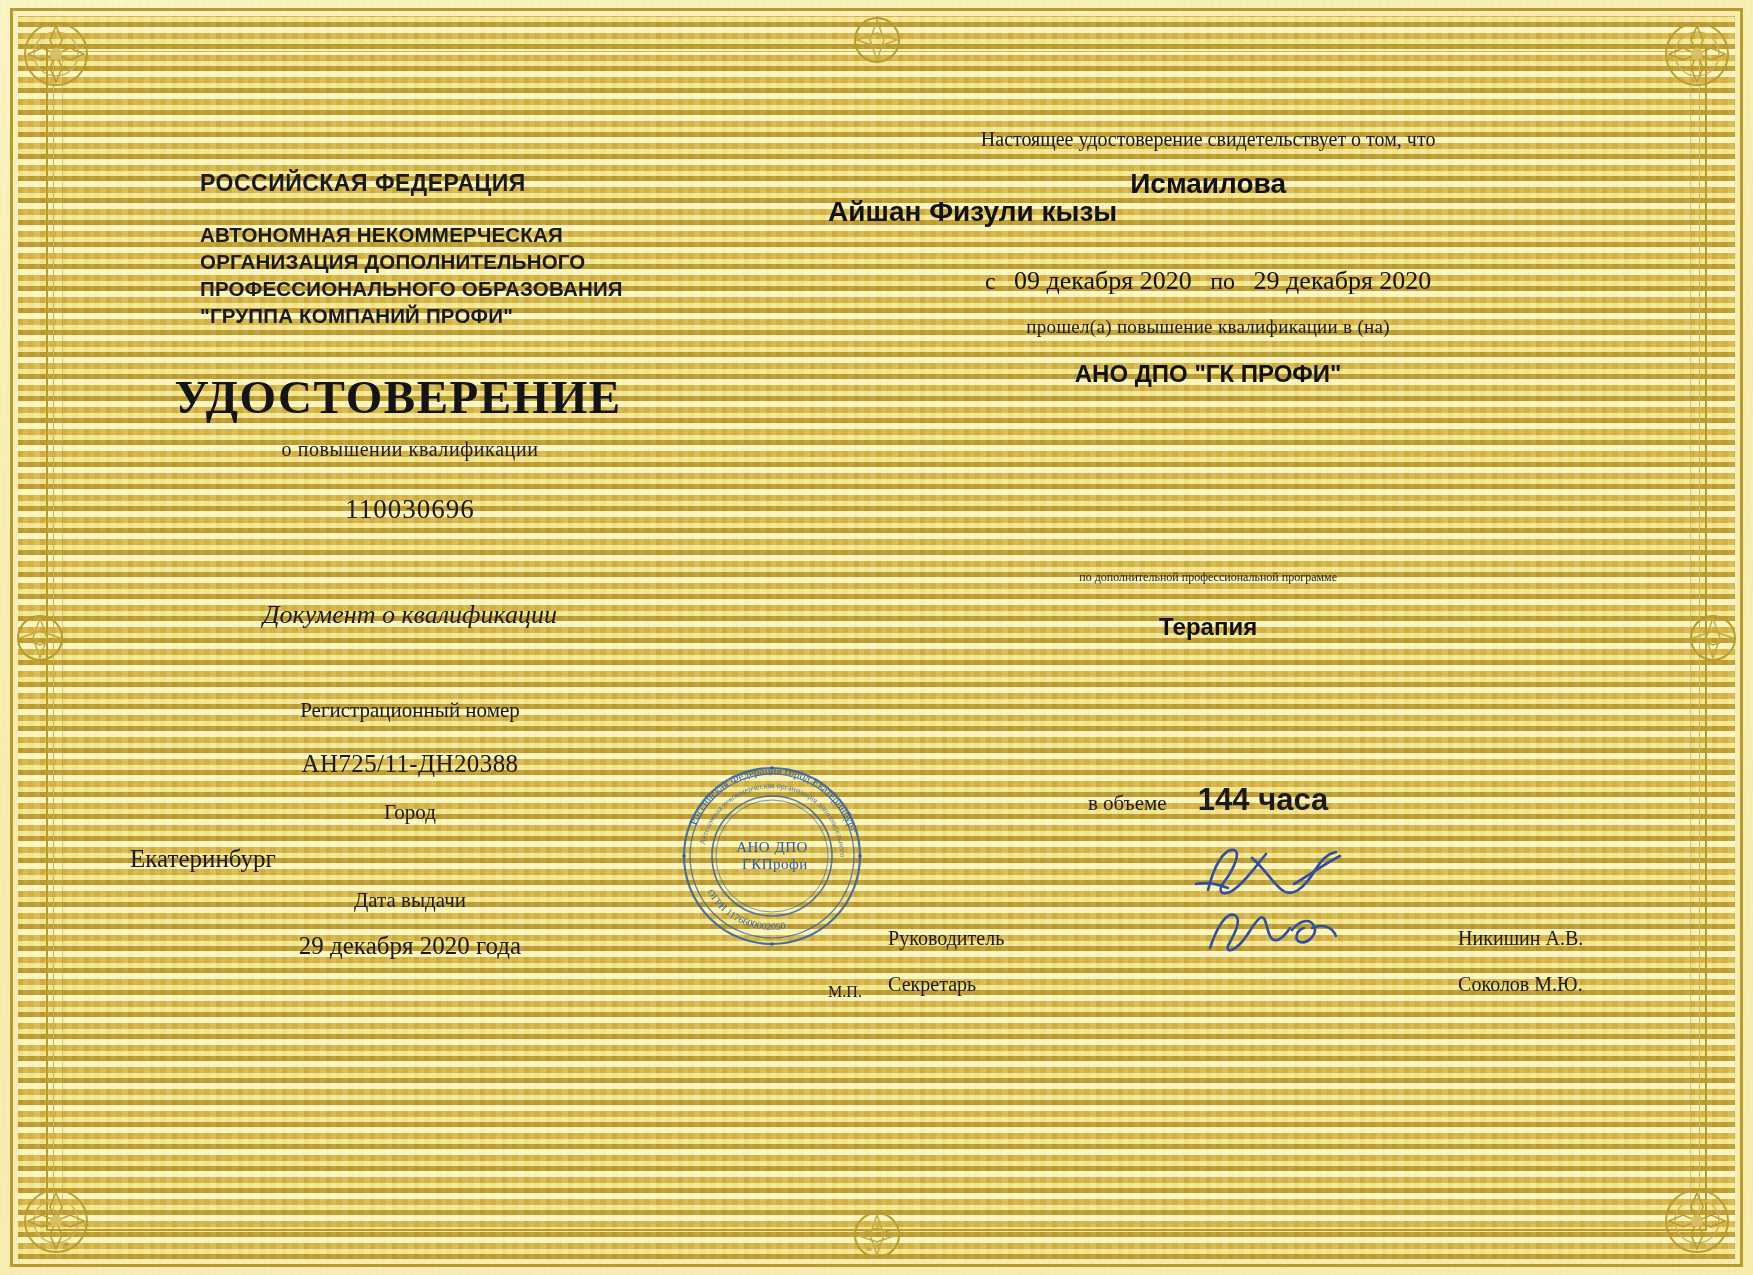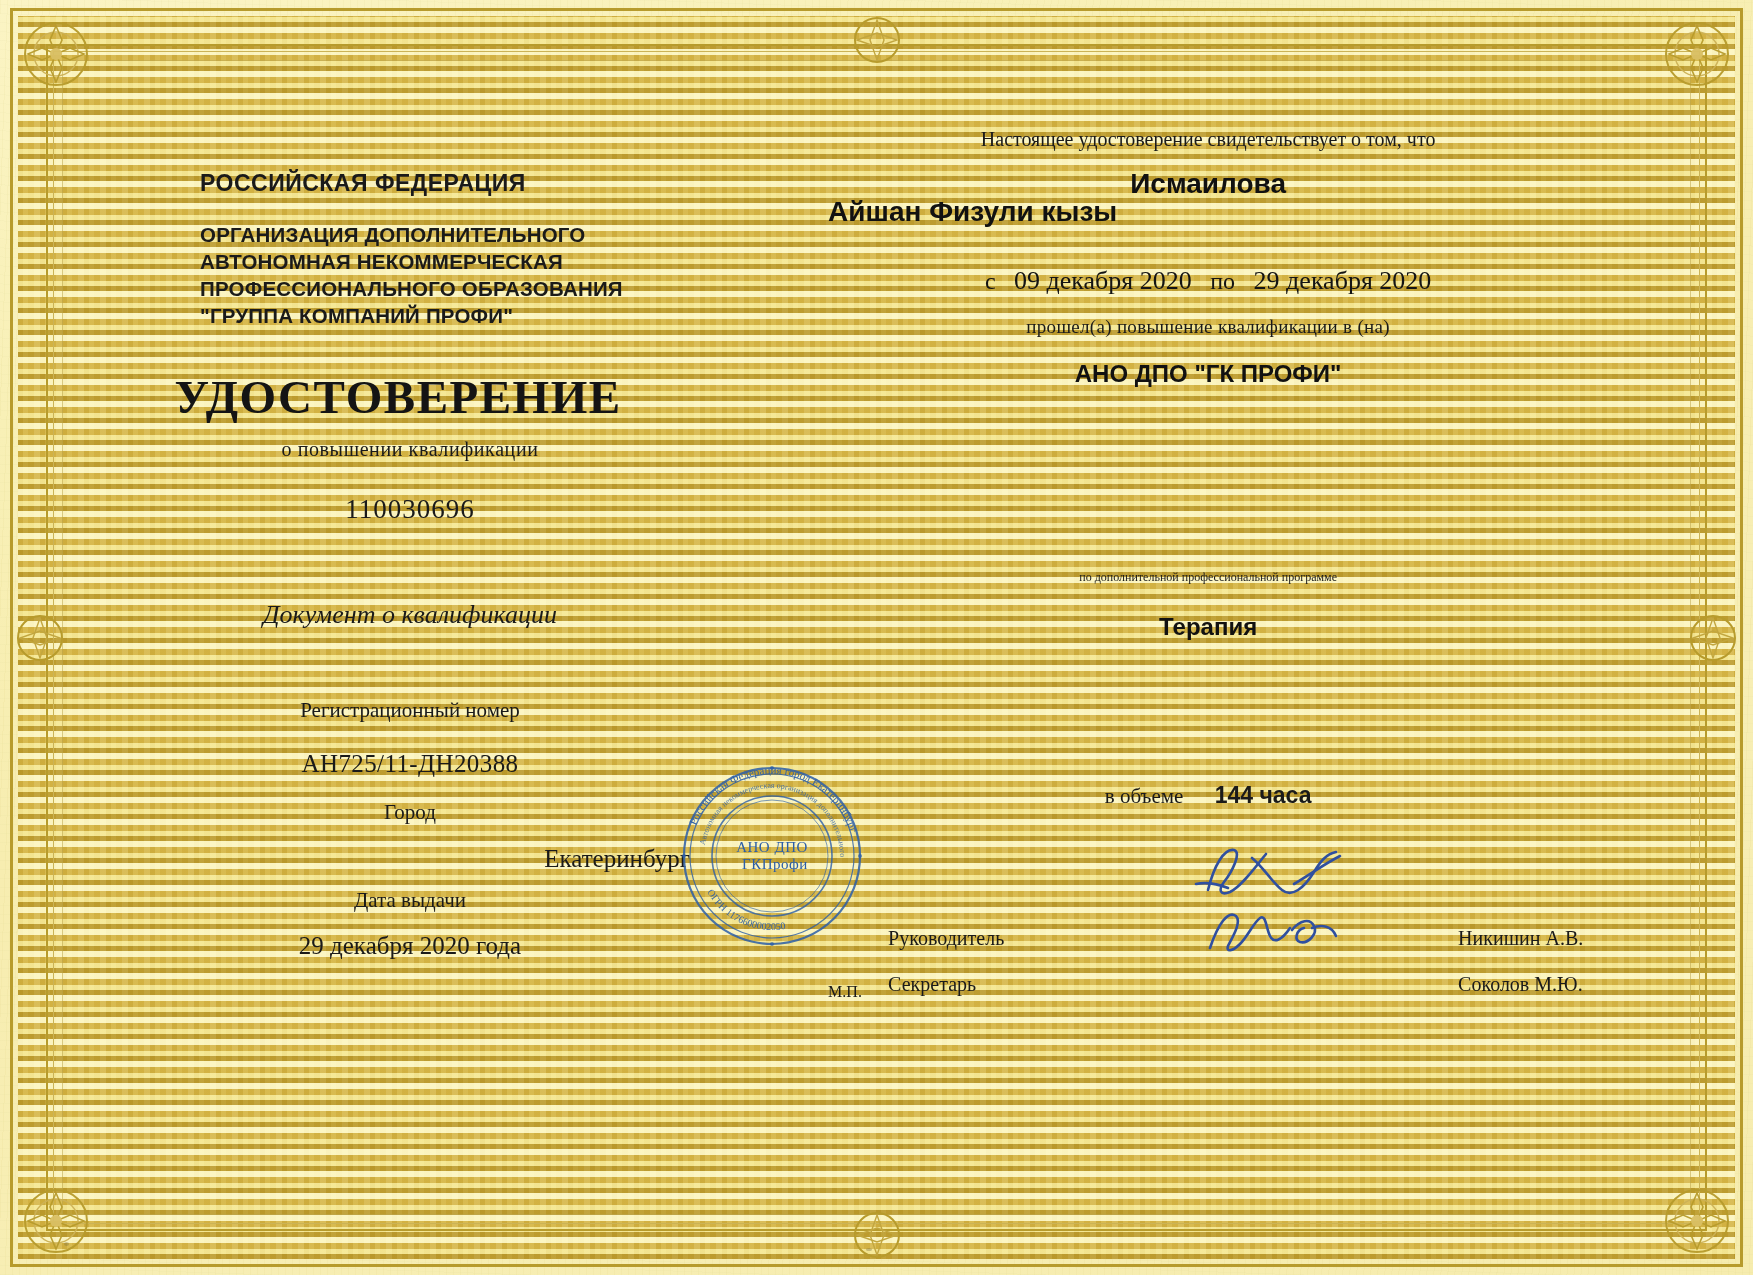--- a/index.html
+++ b/index.html
@@ -208,21 +208,21 @@
     width: 560px;
     text-align: center;
     font-size: 21px;
     color: #1a1a1a;
   }
   .city-value {
     position: absolute;
     left: 60px;
     top: 775px;
     width: 560px;
-    text-align: right;
+    text-align: left;
     font-size: 25px;
     color: #1a1a1a;
   }
   .date-label {
     position: absolute;
     left: 60px;
     top: 818px;
     width: 560px;
     text-align: center;
     font-size: 21px;
@@ -318,21 +318,21 @@
     position: absolute;
     left: 0; top: 712px;
     width: 760px;
     text-align: center;
     font-size: 21px;
     color: #1a1a1a;
   }
   .r-volume .val {
     font-family: "Liberation Sans", sans-serif;
     font-weight: bold;
-    font-size: 23px;
+    font-size: 31px;
     margin-left: 26px;
   }
 
   
   .sig-block {
     position: absolute;
     left: 30px;
     top: 845px;
     width: 740px;
     font-size: 20px;
@@ -479,22 +479,22 @@
     <path d="M6 26 L26 33 L46 26 L26 19 Z" fill="none" stroke="#c2a63f" stroke-width="1.4"></path>
   </svg>
 
   <div class="content">
 
     <div class="col-left">
 
       <div class="org-block">
         <div class="org-country">РОССИЙСКАЯ ФЕДЕРАЦИЯ</div>
         <div class="org-name">
+          <div>АВТОНОМНАЯ НЕКОММЕРЧЕСКАЯ</div>
           <div>ОРГАНИЗАЦИЯ ДОПОЛНИТЕЛЬНОГО</div>
-          <div>АВТОНОМНАЯ НЕКОММЕРЧЕСКАЯ</div>
           <div>ПРОФЕССИОНАЛЬНОГО ОБРАЗОВАНИЯ</div>
           <div>"ГРУППА КОМПАНИЙ ПРОФИ"</div>
         </div>
       </div>
 
       <div class="title-main">УДОСТОВЕРЕНИЕ</div>
       <div class="title-sub">о повышении квалификации</div>
       <div class="doc-number">110030696</div>
       <div class="doc-kind">Документ о квалификации</div>
 

